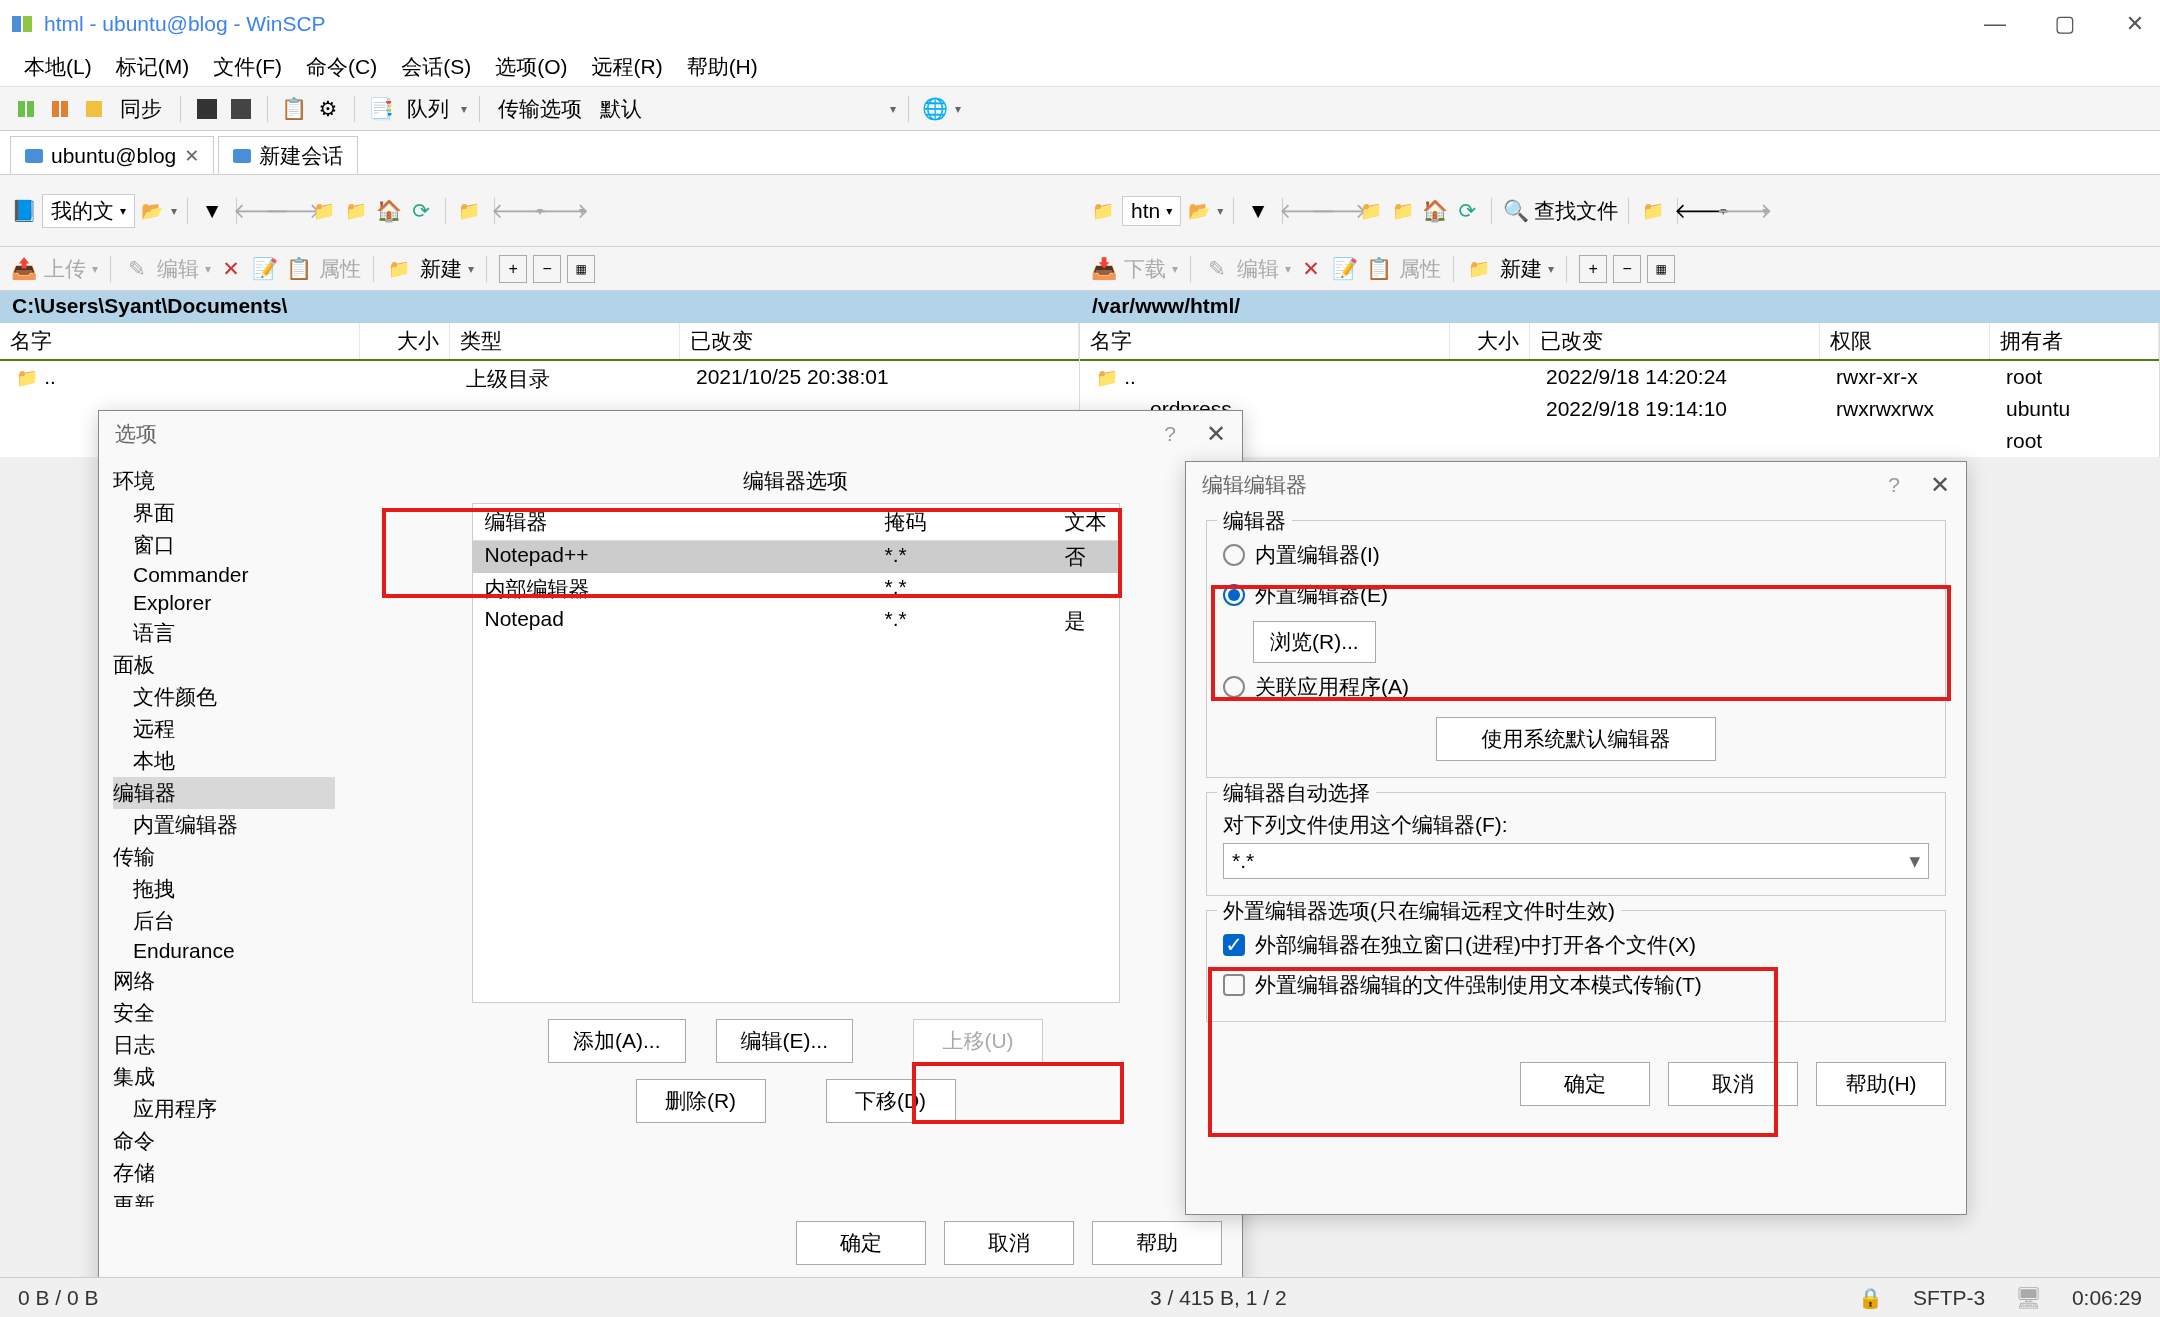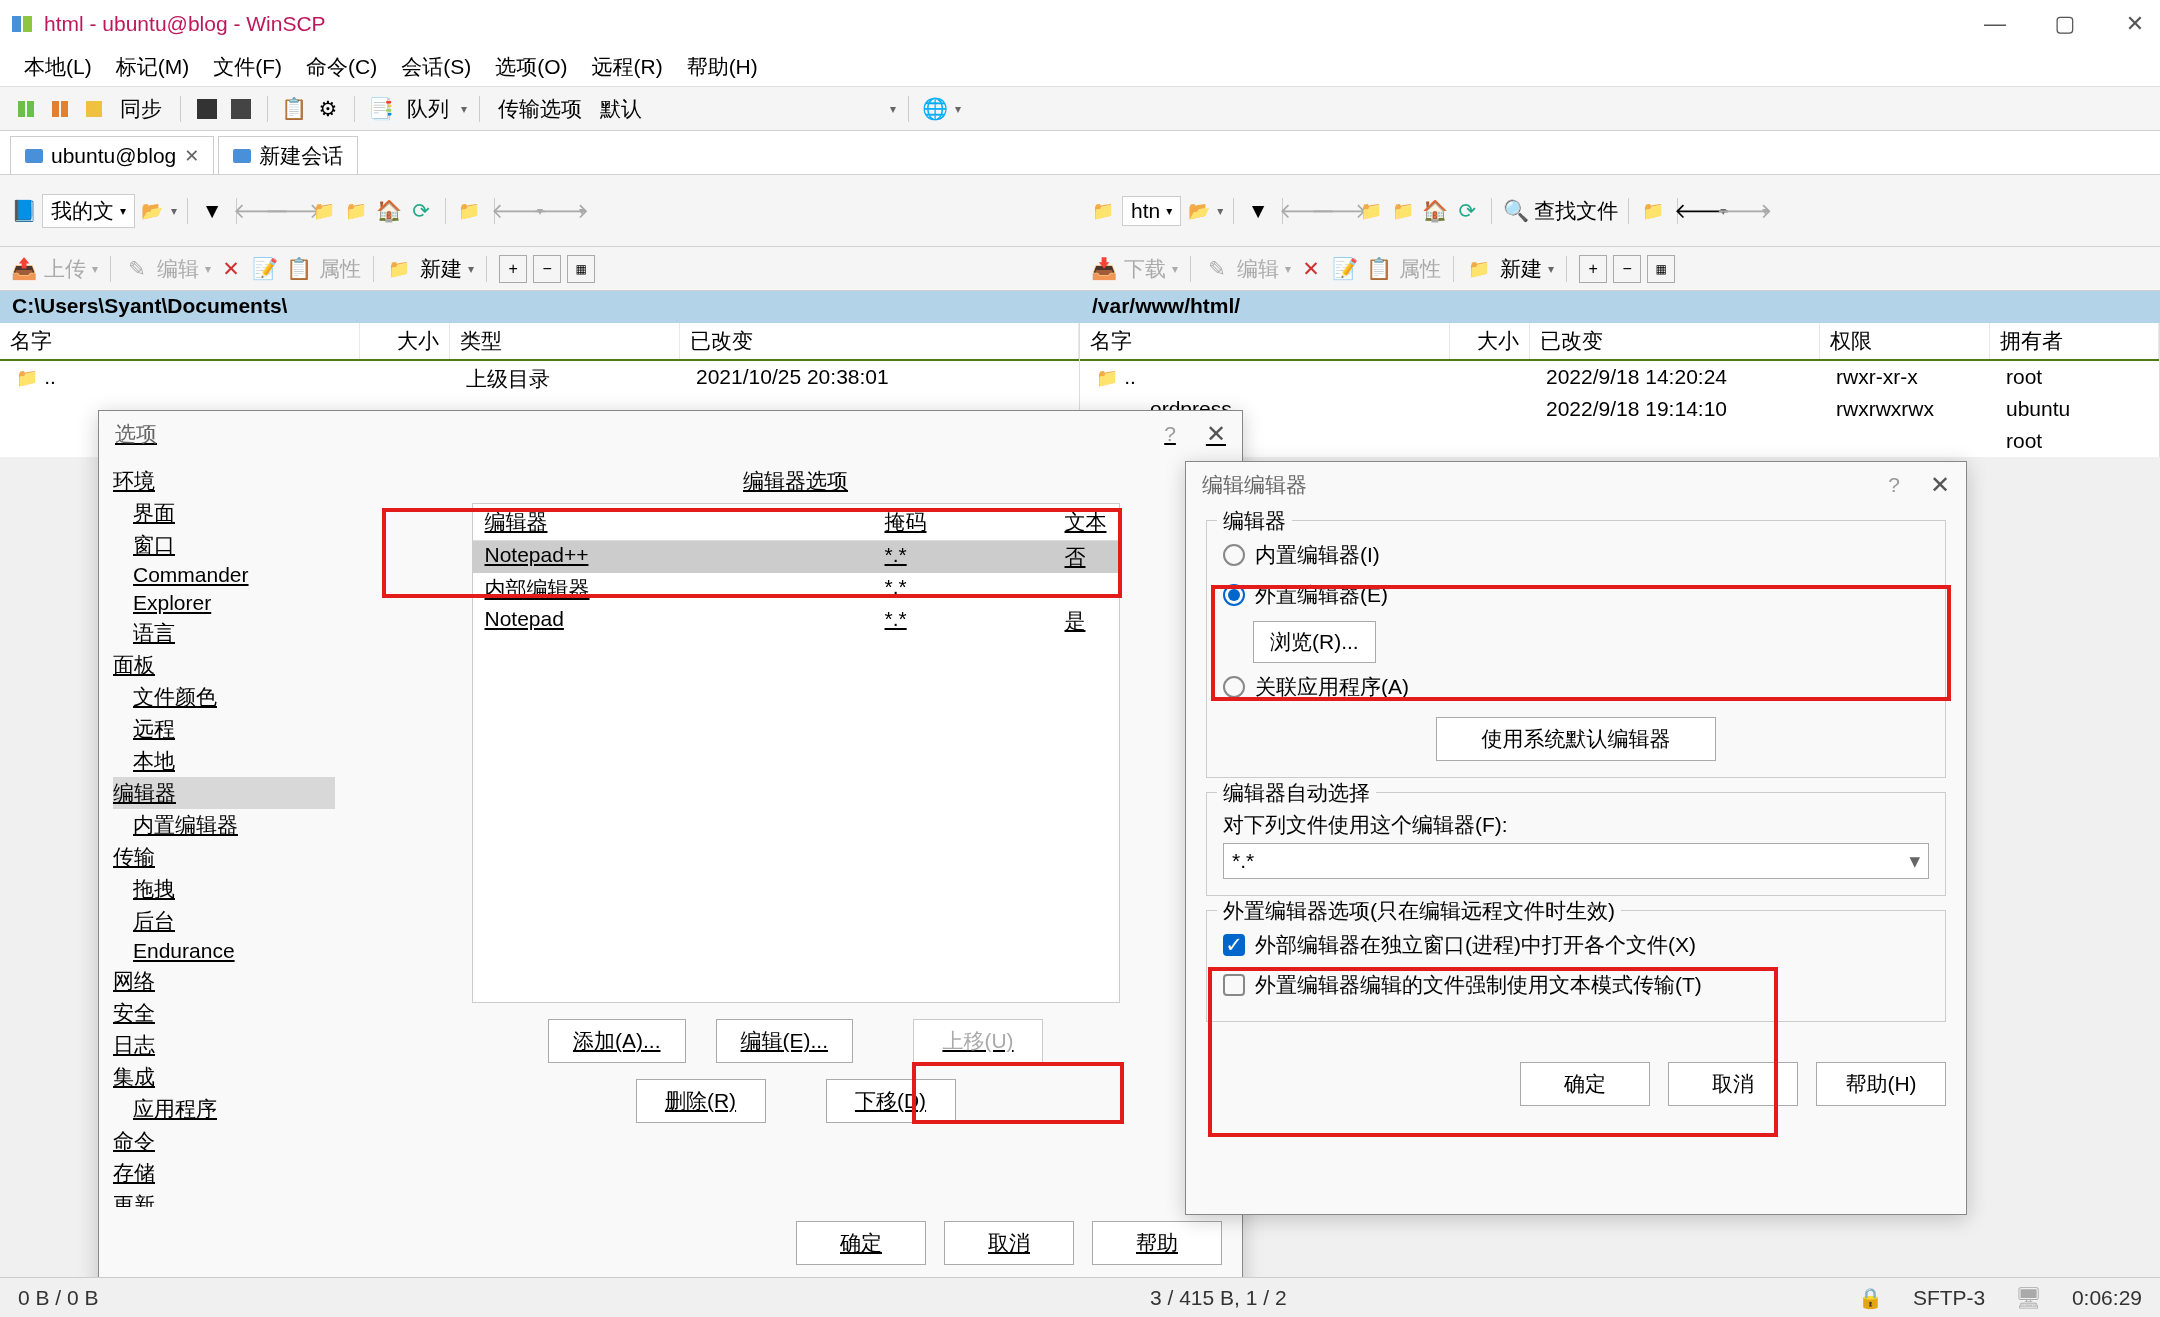--- a/index.html
+++ b/index.html
@@ -1,21 +1,21 @@
 <!DOCTYPE html>
 <html><head>
 <meta charset="utf-8">
 <style>
 * { box-sizing: border-box; margin: 0; padding: 0; font-family: "Segoe UI", "Microsoft YaHei", sans-serif; }
 body { width: 2160px; height: 1317px; background: #f0f0f0; position: relative; overflow: hidden; font-size: 21px; }
 
 
 .titlebar { height: 47px; background: #fff; display: flex; align-items: center; padding: 0 10px; color: #666; }
 .titlebar .app-icon { width: 24px; height: 24px; margin-right: 10px; display: inline-flex; }
-.titlebar .title { flex: 1; color: #be185d; }
+.titlebar .title { flex: 1; color: #3b82f6; }
 .titlebar .win-controls { display: flex; gap: 40px; color: #555; font-size: 22px; }
 .titlebar .win-controls span { cursor: pointer; width: 30px; text-align: center; }
 
 
 .menubar { height: 40px; background: #fff; display: flex; align-items: center; padding: 0 18px; gap: 12px; border-bottom: 1px solid #e0e0e0; }
 .menubar span { padding: 3px 6px; cursor: pointer; }
 
 
 .toolbar1 { height: 44px; background: #f5f5f5; border-bottom: 1px solid #d0d0d0; display: flex; align-items: center; padding: 0 12px; gap: 6px; }
 .tb-btn { width: 28px; height: 28px; display: inline-flex; align-items: center; justify-content: center; cursor: pointer; }
@@ -53,21 +53,21 @@
 .file-item .cell { padding: 2px 6px; }
 
 
 .dialog { position: absolute; background: #f9f9f9; border: 1px solid #888; box-shadow: 0 4px 20px rgba(0,0,0,0.2); }
 .dialog-title { height: 46px; display: flex; align-items: center; padding: 0 16px; color: #666; }
 .dialog-title .spacer { flex: 1; }
 .dialog-title .help { color: #999; margin-right: 30px; cursor: pointer; }
 .dialog-title .close { color: #555; font-size: 24px; cursor: pointer; }
 
 
-#dlg-options { left: 98px; top: 410px; width: 1145px; height: 903px; text-decoration: underline; }
+#dlg-options { left: 98px; top: 410px; width: 1145px; height: 903px; }
 .opt-body { display: flex; height: 750px; }
 .opt-tree { width: 250px; padding: 8px 14px; overflow: auto; }
 .opt-tree ul { list-style: none; }
 .opt-tree li { padding: 2px 0; cursor: pointer; }
 .opt-tree .indent1 { padding-left: 20px; }
 .opt-tree .selected { background: #d8d8d8; }
 .opt-content { flex: 1; padding: 10px 20px; display: flex; flex-direction: column; align-items: center; }
 .opt-group-label { margin-bottom: 8px; }
 .editor-table { border: 1px solid #ccc; background: #fff; height: 500px; }
 .editor-table-header { display: flex; background: #fff; border-bottom: 1px solid #ddd; }

